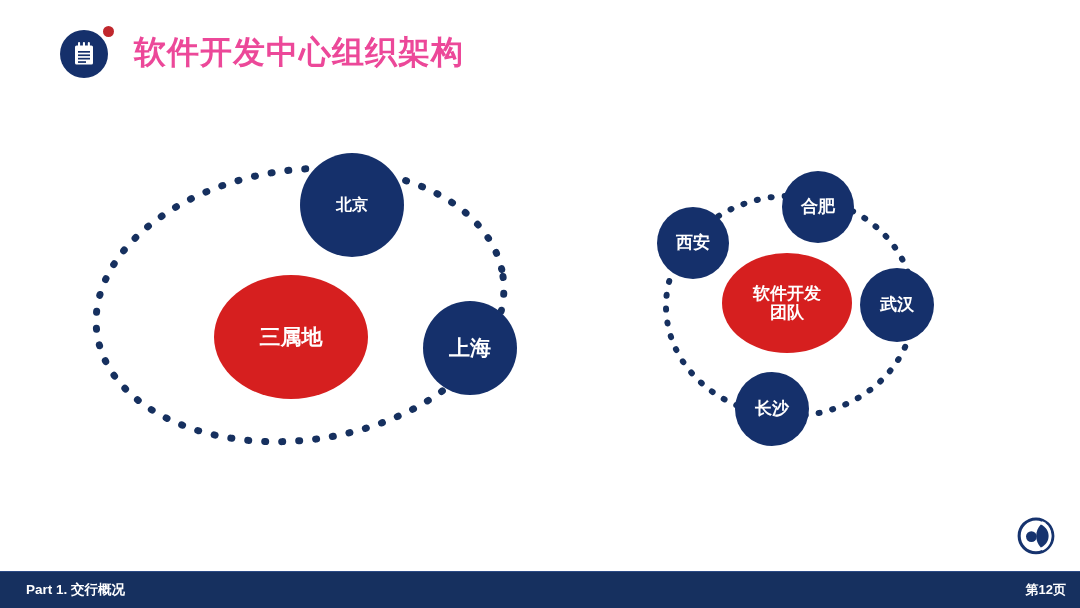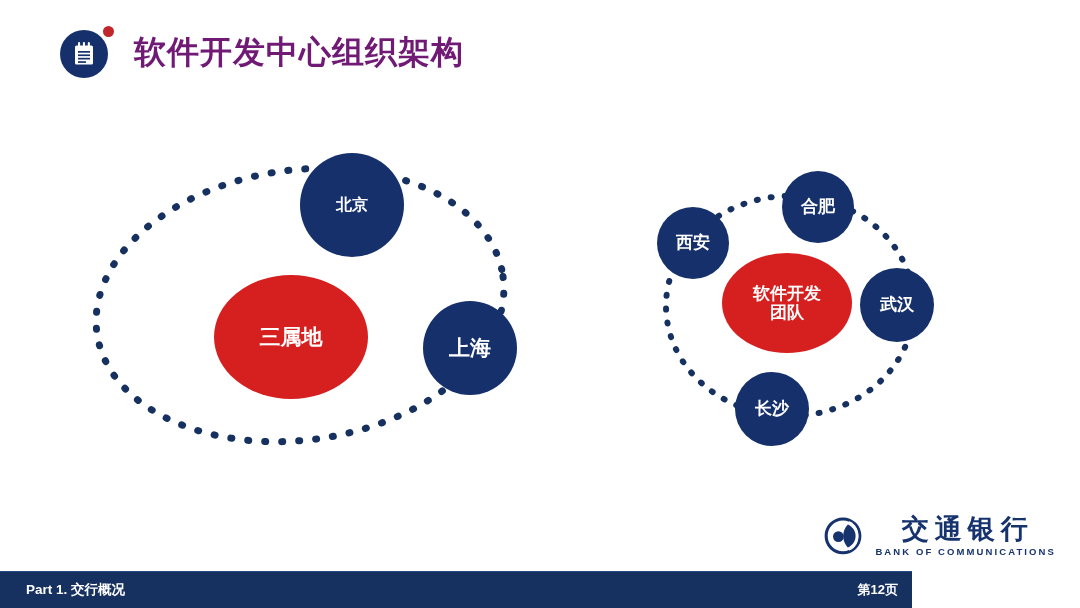--- a/index.html
+++ b/index.html
@@ -46,21 +46,21 @@
     right: 2px;
     top: 2px;
     width: 11px;
     height: 11px;
     border-radius: 50%;
     background: #c0272d;
   }
   .page-title {
     font-size: 32px;
     font-weight: bold;
-    color: #701a75;
+    color: #ec4899;
     letter-spacing: 1px;
     line-height: 1;
     white-space: nowrap;
   }
 
   
   .stage {
     position: absolute;
     left: 0;
     top: 120px;
@@ -123,21 +123,21 @@
     font-weight: bold;
     color: #16336e;
     letter-spacing: 2.1px;
     margin-top: 4px;
     padding-left: 2px;
   }
   .footer-bar {
     position: absolute;
     left: 0;
     bottom: 0;
-    width: 912px;
+    width: 1080px;
     height: 36px;
     background: #16305f;
     border-top: 1px solid #2b4a85;
   }
   .footer-left {
     position: absolute;
     left: 26px;
     top: 50%;
     transform: translateY(-50%);
     color: #ffffff;
@@ -226,24 +226,20 @@
 
   </div>
 
   <div class="brand">
     <svg class="brand-mark" viewBox="0 0 40 40" aria-hidden="true">
       <path d="M20 1.5 C9.8 1.5 1.6 9.7 1.6 19.9 C1.6 30.1 9.8 38.3 20 38.3 C30.2 38.3 38.4 30.1 38.4 19.9 C38.4 9.7 30.2 1.5 20 1.5 Z M20 4.6 C28.5 4.6 35.3 11.4 35.3 19.9 C35.3 28.4 28.5 35.2 20 35.2 C11.5 35.2 4.7 28.4 4.7 19.9 C4.7 11.4 11.5 4.6 20 4.6 Z" fill="#16336e"></path>
       <path d="M26.5 5.2 C22.2 8.6 19.4 13.9 19.4 19.9 C19.4 25.9 22.2 31.2 26.5 34.6 C31.9 32.1 35.5 26.5 35.5 19.9 C35.5 13.3 31.9 7.7 26.5 5.2 Z" fill="#ffffff"></path>
       <path d="M24.8 8.4 C21.9 11.3 20.2 15.4 20.2 19.9 C20.2 24.4 21.9 28.5 24.8 31.4 C29.5 29.4 32.6 25 32.6 19.9 C32.6 14.8 29.5 10.4 24.8 8.4 Z" fill="#16336e"></path>
       <circle cx="15.4" cy="20.6" r="5.4" fill="#16336e"></circle>
     </svg>
-    <div class="brand-text">
-      <div class="brand-cn">交通银行</div>
-      <div class="brand-en">BANK OF COMMUNICATIONS</div>
-    </div>
   </div>
 
   <div class="footer-bar">
     <div class="footer-left">Part 1. 交行概况</div>
     <div class="footer-right">第12页</div>
   </div>
 
 </div>
 
 </body></html>

